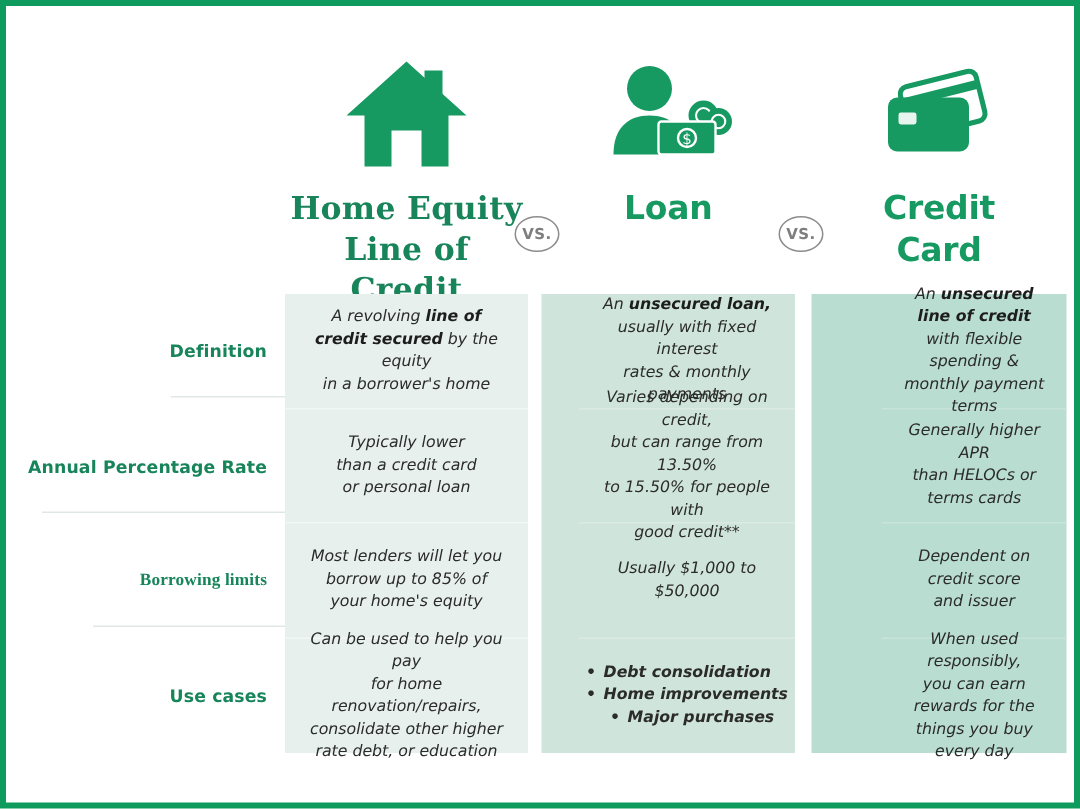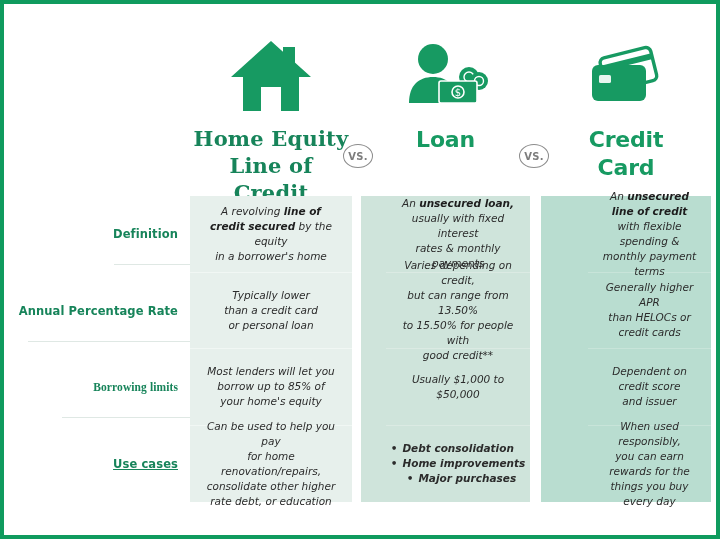--- a/index.html
+++ b/index.html
@@ -161,21 +161,21 @@
     padding-right: 6px;
     box-sizing: border-box;
     font-size: 11.5px;
     font-weight: bold;
     color: #17845a;
     letter-spacing: 0.1px;
   }
   .row-label.r1 { top: 0px; }
   .row-label.r2 { top: 76.5px; }
   .row-label.r3 { top: 153px; font-family: Liberation Serif, serif; }
-  .row-label.r4 { top: 229.5px; text-decoration: underline; }
+  .row-label.r4 { top: 229.5px; }
 
   .rule {
     position: absolute;
     height: 1px;
     background: #dfe8e4;
   }
   .rule.u1 { left: 110px; width: 76px; top: 68px; }
   .rule.u2 { left: 24px;  width: 162px; top: 145px; }
   .rule.u3 { left: 58px;  width: 128px; top: 221px; }
 </style>
@@ -306,21 +306,21 @@
     <div class="col col3">
       <div class="cell">
         <div>
           <span>An </span><b>unsecured line of credit</b><br>
           <span style="white-space:pre-line">with flexible spending &amp;
 monthly payment terms</span>
         </div>
       </div>
       <div class="cell">
         <div style="white-space:pre-line">Generally higher APR
-than HELOCs or credit cards</div>
+than HELOCs or terms cards</div>
       </div>
       <div class="cell">
         <div style="white-space:pre-line">Dependent on credit score
 and issuer</div>
       </div>
       <div class="cell">
         <div style="white-space:pre-line">When used responsibly,
 you can earn rewards for the
 things you buy every day</div>
       </div>

